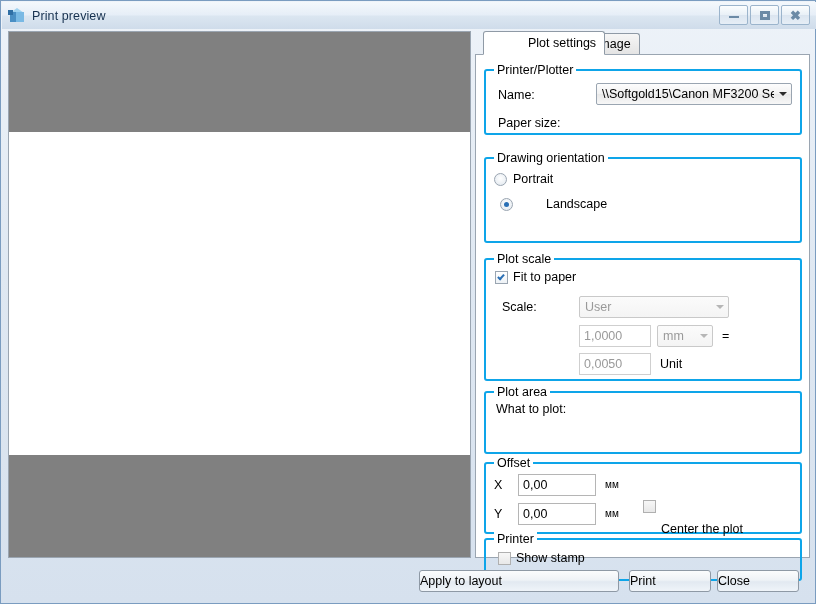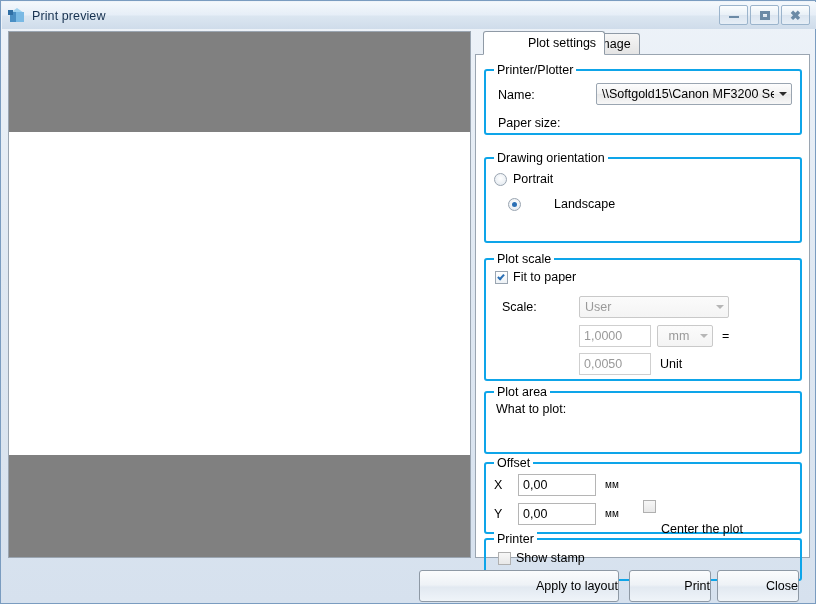--- a/index.html
+++ b/index.html
@@ -337,27 +337,27 @@
   
   .btnbar {
     position: absolute;
     left: 0; bottom: 0;
     width: 816px;
     height: 44px;
   }
   .btn {
     position: absolute;
     box-sizing: border-box;
-    height: 32px;
+    height: 22px;
     border: 1px solid #8e99a5;
     border-radius: 3px;
     background: linear-gradient(to bottom, #fbfcfd 0%, #eef2f6 46%, #e2e9f1 54%, #eff4f9 100%);
     display: flex;
     align-items: center;
-    justify-content: flex-end;
+    justify-content: flex-start;
     font-size: 12.5px;
     color: #000000;
   }
   #btn-apply { left: 418px; top: 11px; width: 200px; }
   #btn-print { left: 628px; top: 11px; width: 82px; }
   #btn-close { left: 716px; top: 11px; width: 82px; }
 </style>
 </head>
 <body>
 
@@ -419,21 +419,21 @@
       </div>
 
       <div class="group" style="left:8px; top:102px; width:318px; height:86px;">
         <div class="group-title">Drawing orientation</div>
 
         <div class="radio-row" style="left:8px; top:13px;">
           <span class="radio"></span>
           <span class="lbl" style="position:static;">Portrait</span>
         </div>
 
-        <div class="radio-row" style="left:22px; top:38px;gap:33px;">
+        <div class="radio-row" style="left:14px; top:38px;gap:33px;">
           <span class="radio checked"></span>
           <span class="lbl" style="position:static;">Landscape</span>
         </div>
       </div>
 
       <div class="group" style="left:8px; top:203px; width:318px; height:123px;">
         <div class="group-title">Plot scale</div>
 
         <div class="check-row" style="left:9px; top:10px;">
           <span class="checkbox checked"></span>
@@ -442,21 +442,21 @@
 
         <div class="lbl" style="left:16px; top:40px;">Scale:</div>
         <div class="combo disabled" style="left:93px; top:36px; width:150px;">
           <span class="combo-text">User</span>
           <span class="combo-arrow"><i class="arrow-tri"></i></span>
         </div>
 
         <div class="txt disabled" style="left:93px; top:65px; width:72px;">
           <span>1,0000</span>
         </div>
-        <div class="combo disabled" style="left:171px; top:65px; width:56px;text-align:center;">
+        <div class="combo disabled" style="left:171px; top:65px; width:56px;">
           <span class="combo-text">mm</span>
           <span class="combo-arrow"><i class="arrow-tri"></i></span>
         </div>
         <div class="lbl" style="left:236px; top:69px;">=</div>
 
         <div class="txt disabled" style="left:93px; top:93px; width:72px;">
           <span>0,0050</span>
         </div>
         <div class="lbl" style="left:174px; top:97px;">Unit</div>
       </div>

